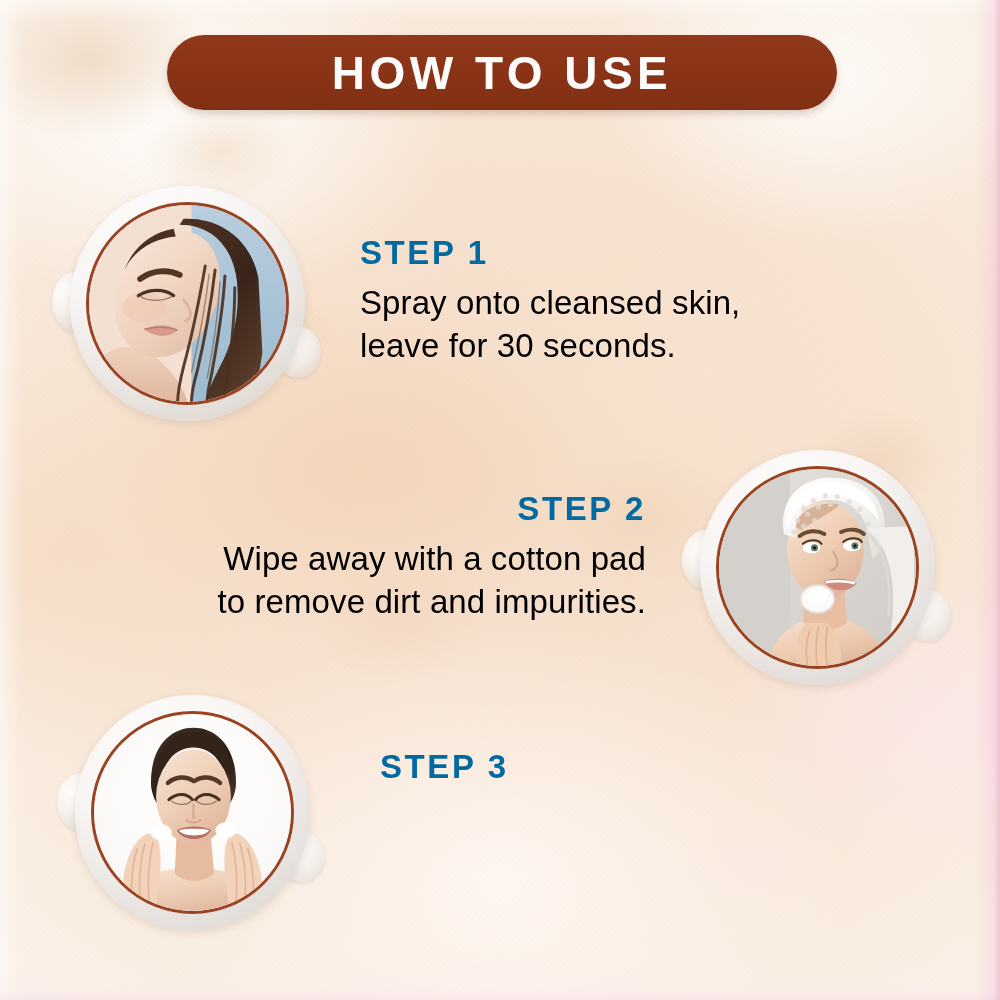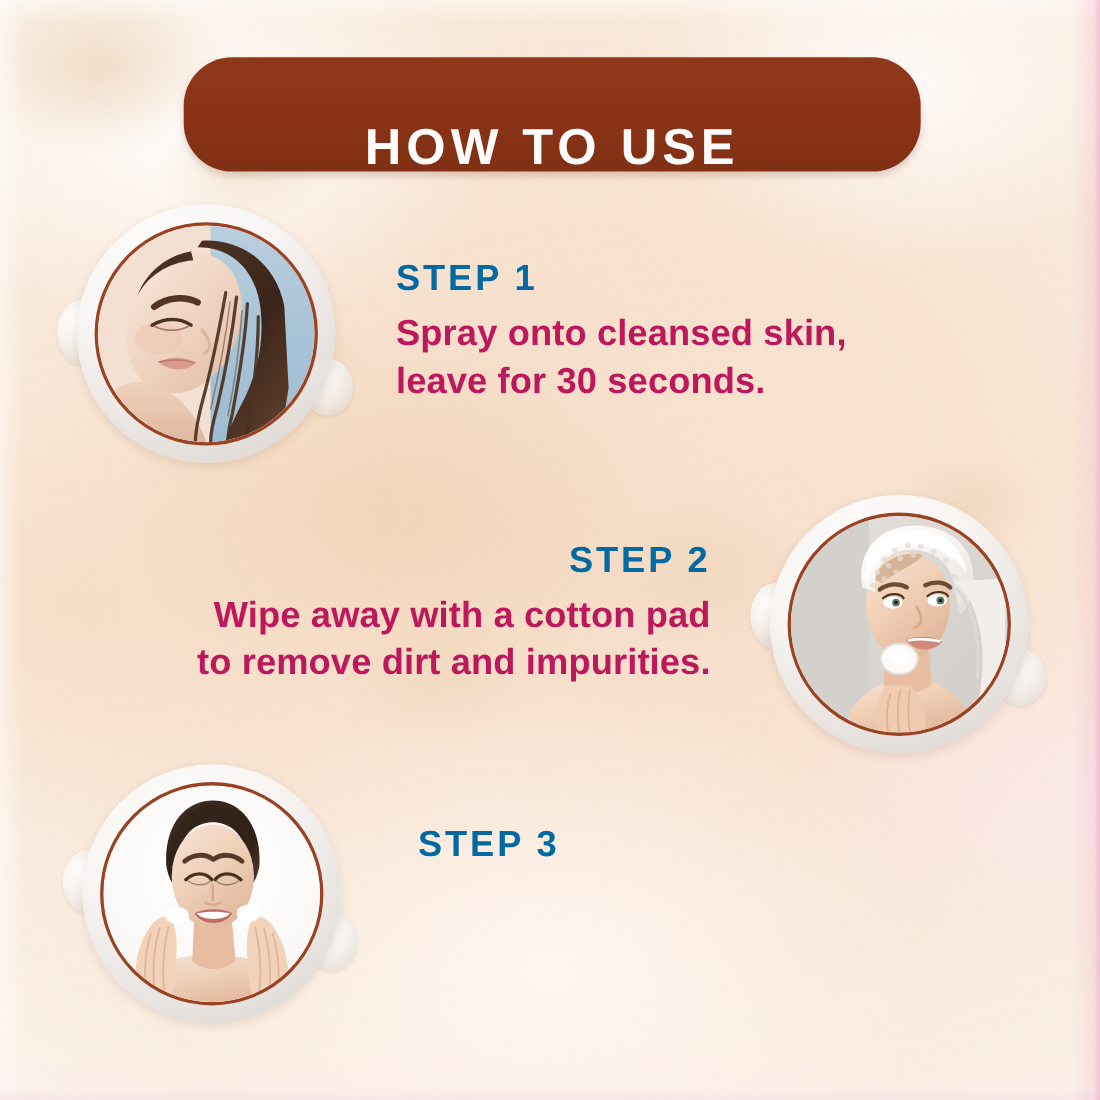--- a/index.html
+++ b/index.html
@@ -71,28 +71,28 @@
       linear-gradient(to left,  rgba(236,160,200,0.55) 0px, rgba(240,180,210,0.28) 6px, rgba(255,255,255,0) 26px),
       linear-gradient(to top,   rgba(248,220,232,0.50) 0px, rgba(250,232,240,0.20) 10px, rgba(255,255,255,0) 40px),
       linear-gradient(to right, rgba(255,252,250,0.55) 0px, rgba(255,255,255,0) 22px),
       linear-gradient(to bottom,rgba(255,253,251,0.45) 0px, rgba(255,255,255,0) 20px);
   }
 
   
   .banner {
     position: absolute;
     left: 167px;
-    top: 52px;
+    top: 35px;
     width: 670px;
-    height: 104px;
+    height: 75px;
     background: linear-gradient(180deg, #90381b 0%, #8a3317 48%, #803014 100%);
     border-radius: 44px;
     box-shadow: 0 4px 7px rgba(120,70,40,0.22);
     display: flex;
-    align-items: flex-end;
+    align-items: center;
     justify-content: center;
   }
   .banner-title {
     color: #fdfcfa;
     font-size: 46px;
     font-weight: 700;
     letter-spacing: 4.5px;
     font-family: "Liberation Sans", sans-serif;
     line-height: 1;
     white-space: nowrap;
@@ -148,23 +148,23 @@
     color: #0369a1;
     font-size: 33px;
     font-weight: 700;
     letter-spacing: 2.6px;
     font-family: "Liberation Sans", sans-serif;
     line-height: 1;
     margin: 0 0 13px 0;
     white-space: nowrap;
   }
   .step-body {
-    color: #be185d;
+    color: #000000;
     font-size: 33px;
-    font-weight: 700;
+    font-weight: 400;
     line-height: 1.30;
     font-family: "Liberation Sans", sans-serif;
     letter-spacing: 0.1px;
     margin: 0;
     white-space: pre-line;
   }
 
   .align-left  { text-align: left; }
   .align-right { text-align: right; }
 </style>

